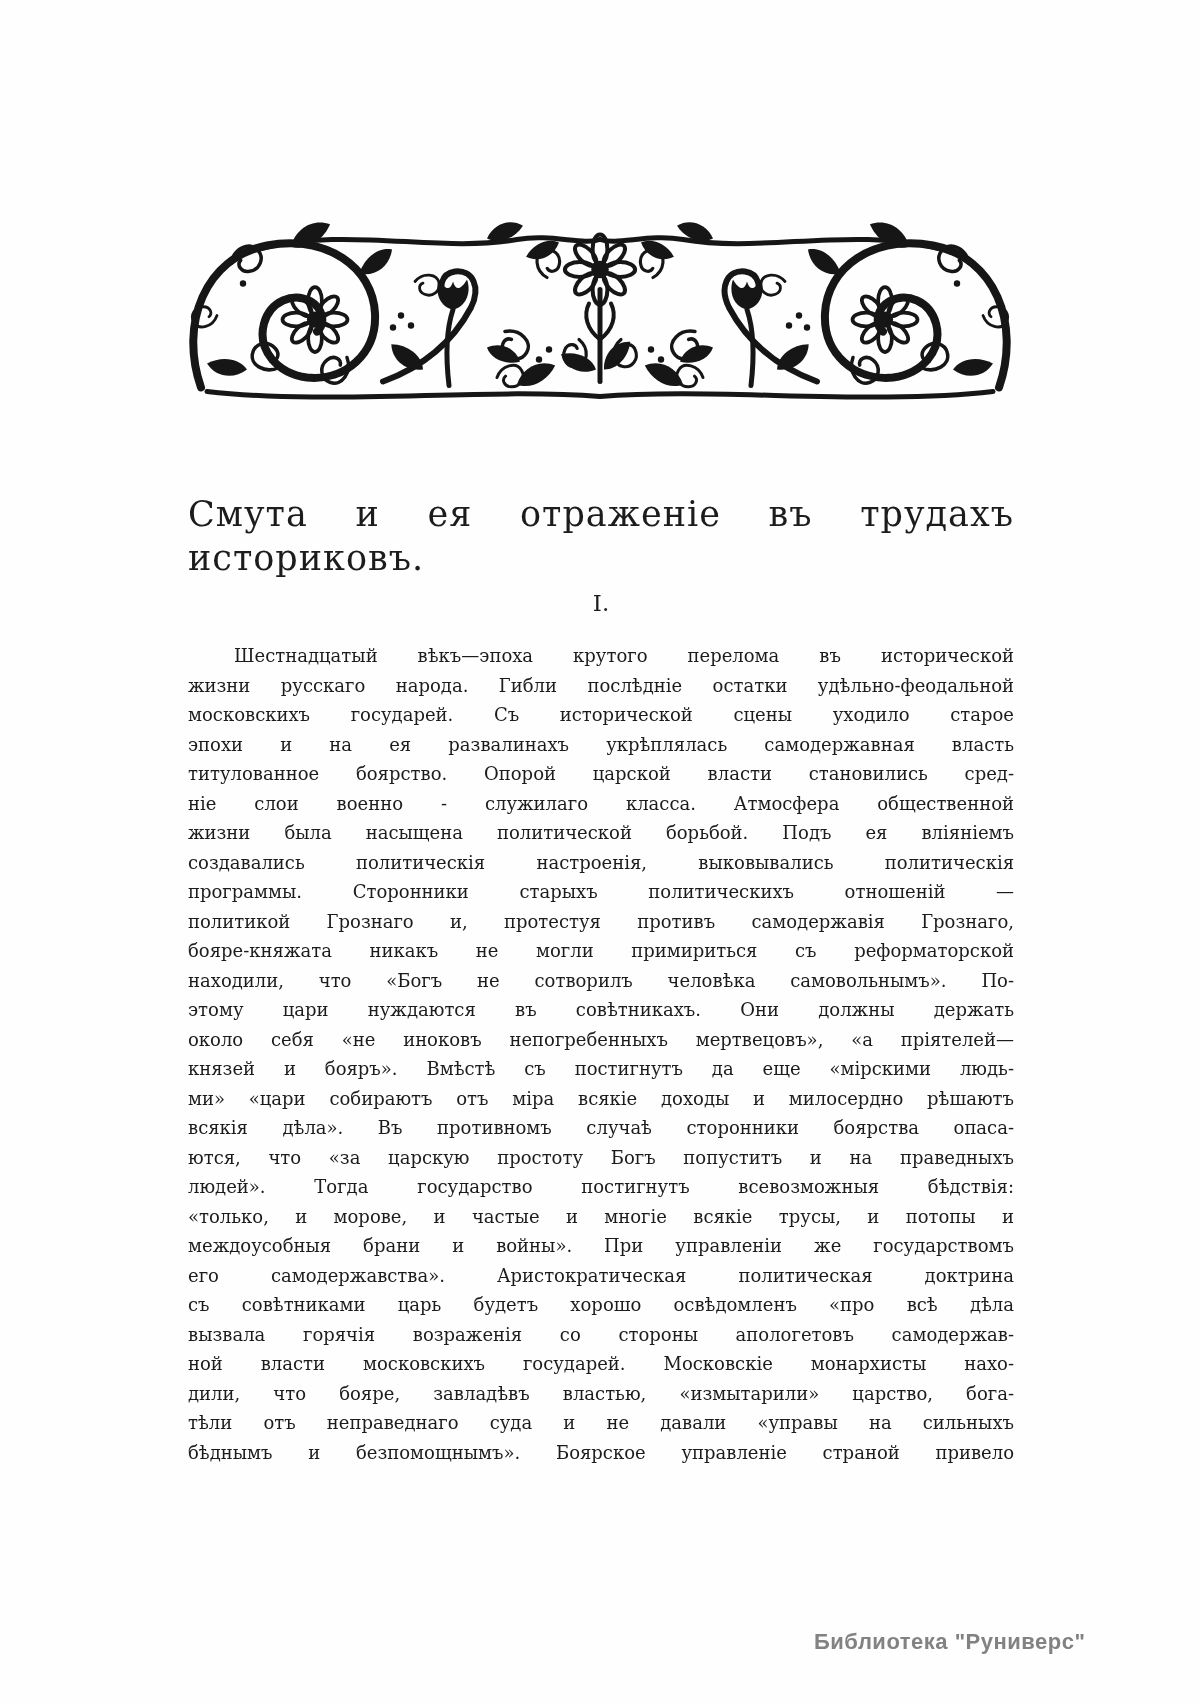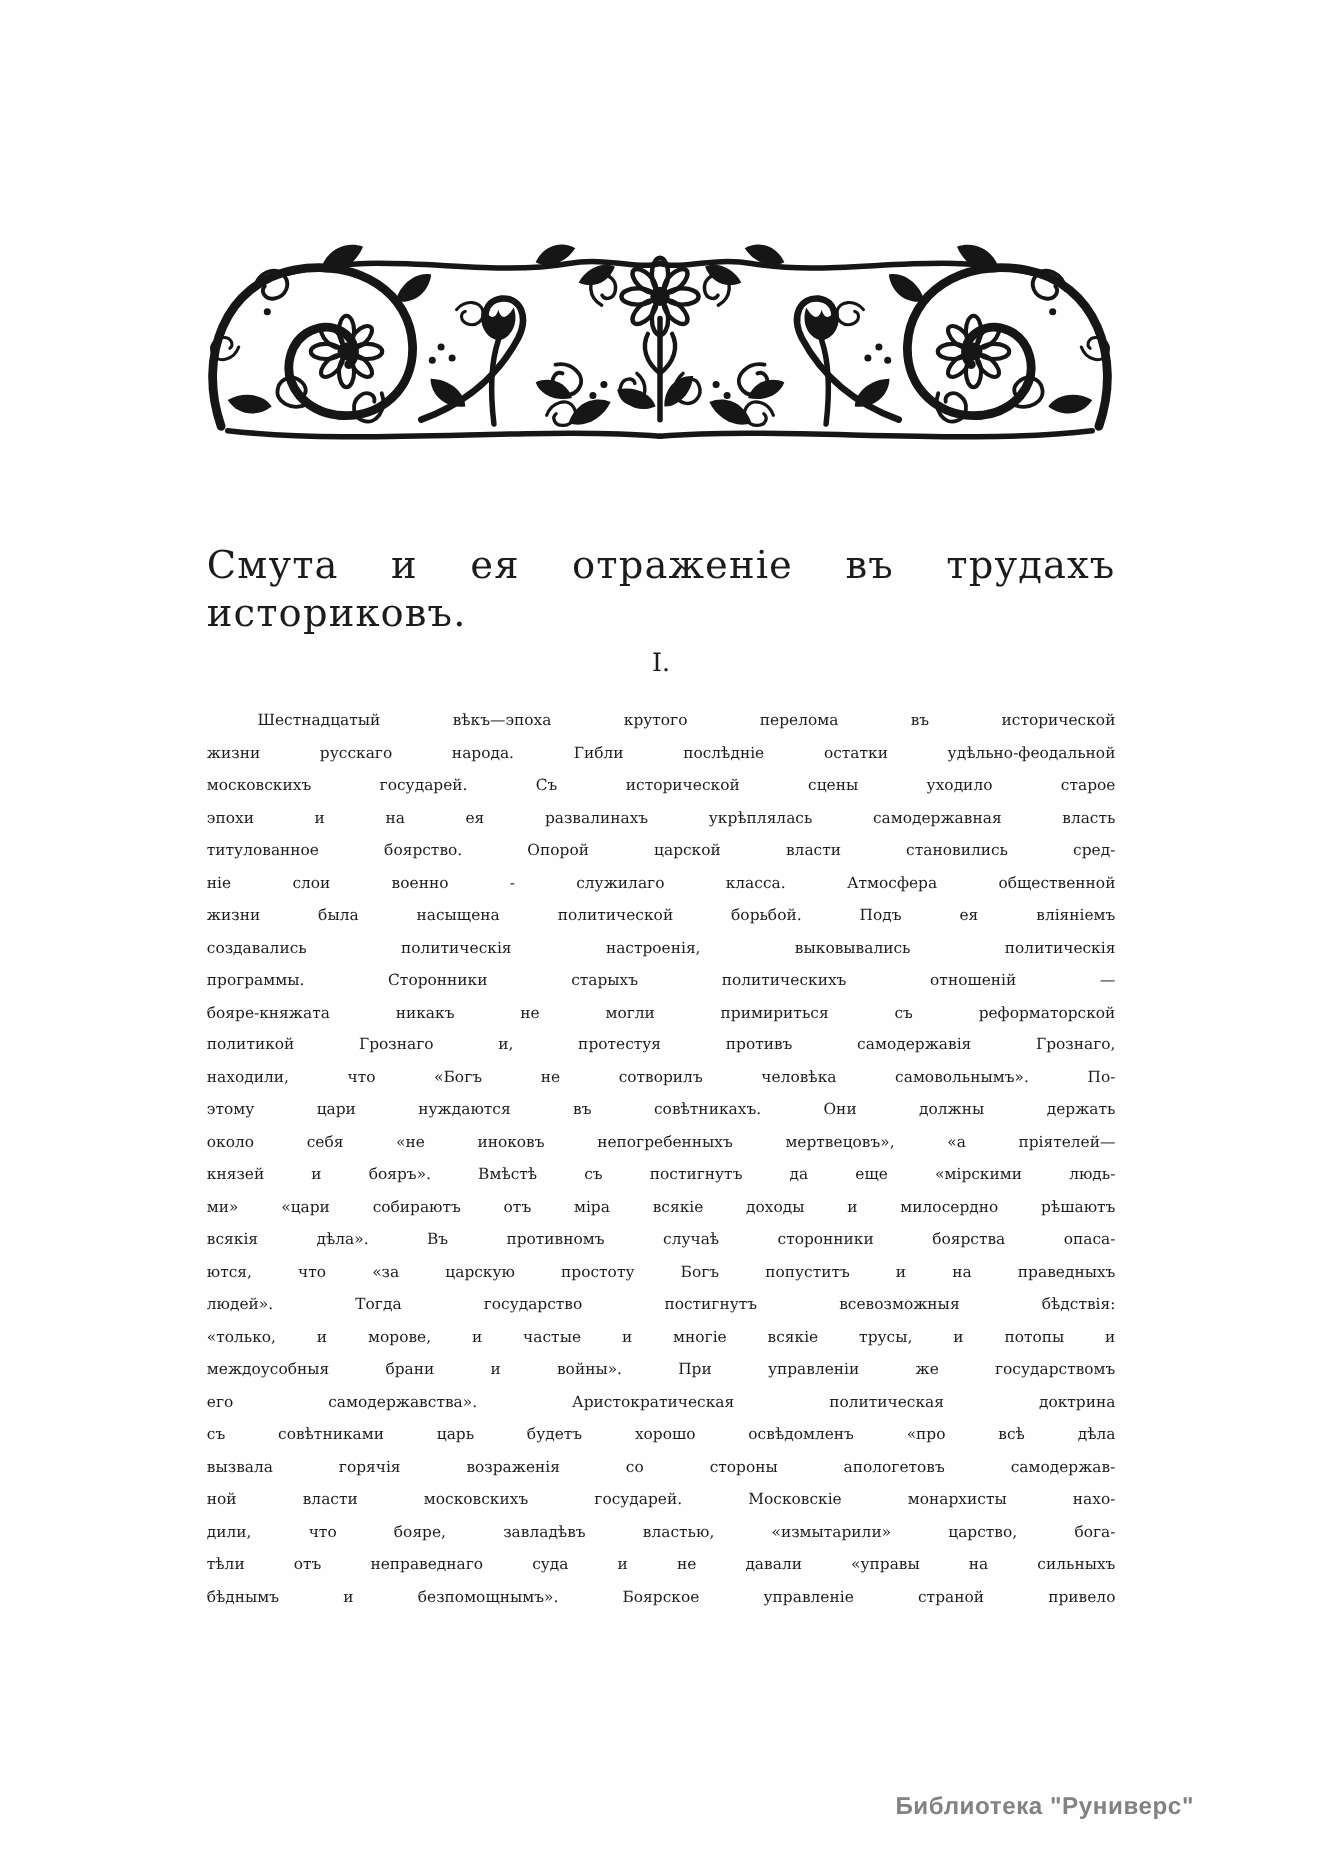--- a/index.html
+++ b/index.html
@@ -37,21 +37,21 @@
     top: 590px;
     width: 826px;
     text-align: center;
     font-size: 23px;
   }
   .body-text {
     position: absolute;
     left: 188px;
     top: 641px;
     width: 826px;
-    font-size: 14px;
+    font-size: 18px;
   }
   .line {
     height: 29.5px;
     line-height: 29.5px;
     text-align: justify;
     text-align-last: justify;
   }
   .line.indent { text-indent: 46px; }
   .watermark {
     position: absolute;
@@ -138,22 +138,22 @@
   <div class="body-text">
     <div class="line indent">Шестнадцатый вѣкъ—эпоха крутого перелома въ исторической</div>
     <div class="line">жизни русскаго народа. Гибли послѣдніе остатки удѣльно-феодальной</div>
     <div class="line">московскихъ государей. Съ исторической сцены уходило старое</div>
     <div class="line">эпохи и на ея развалинахъ укрѣплялась самодержавная власть</div>
     <div class="line">титулованное боярство. Опорой царской власти становились сред-</div>
     <div class="line">ніе слои военно - служилаго класса. Атмосфера общественной</div>
     <div class="line">жизни была насыщена политической борьбой. Подъ ея вліяніемъ</div>
     <div class="line">создавались политическія настроенія, выковывались политическія</div>
     <div class="line">программы. Сторонники старыхъ политическихъ отношеній —</div>
+    <div class="line">политикой Грознаго и, протестуя противъ самодержавія Грознаго,</div>
     <div class="line">бояре-княжата никакъ не могли примириться съ реформаторской</div>
-    <div class="line">политикой Грознаго и, протестуя противъ самодержавія Грознаго,</div>
     <div class="line">находили, что «Богъ не сотворилъ человѣка самовольнымъ». По-</div>
     <div class="line">этому цари нуждаются въ совѣтникахъ. Они должны держать</div>
     <div class="line">около себя «не иноковъ непогребенныхъ мертвецовъ», «а пріятелей—</div>
     <div class="line">князей и бояръ». Вмѣстѣ съ постигнутъ да еще «мірскими людь-</div>
     <div class="line">ми» «цари собираютъ отъ міра всякіе доходы и милосердно рѣшаютъ</div>
     <div class="line">всякія дѣла». Въ противномъ случаѣ сторонники боярства опаса-</div>
     <div class="line">ются, что «за царскую простоту Богъ попуститъ и на праведныхъ</div>
     <div class="line">людей». Тогда государство постигнутъ всевозможныя бѣдствія:</div>
     <div class="line">«только, и морове, и частые и многіе всякіе трусы, и потопы и</div>
     <div class="line">междоусобныя брани и войны». При управленіи же государствомъ</div>

